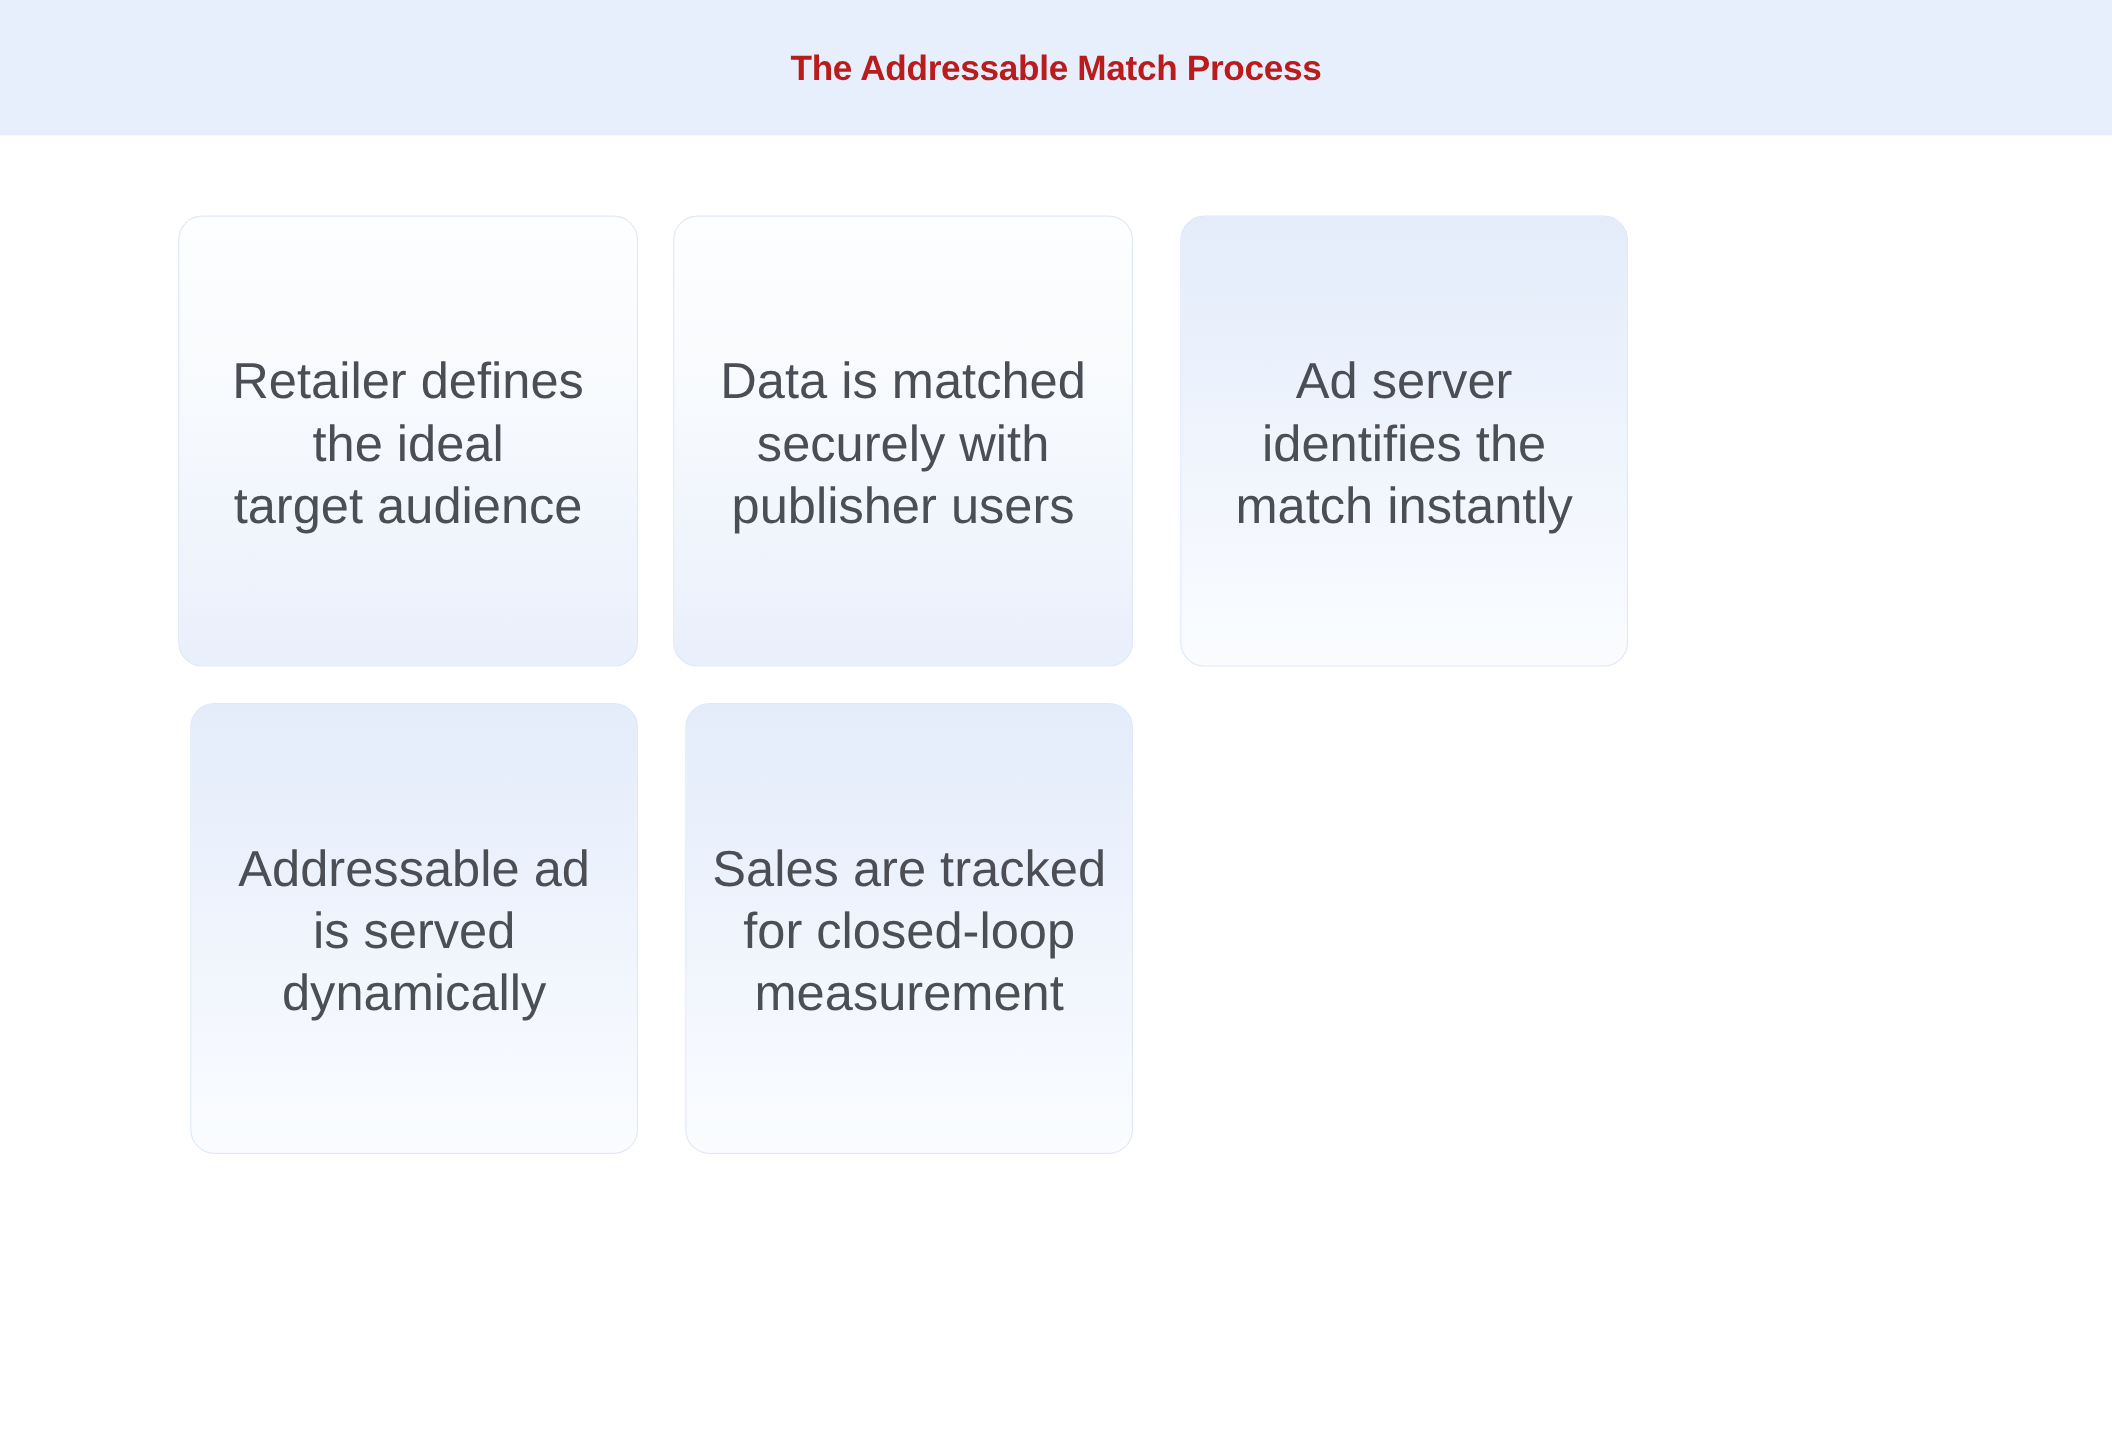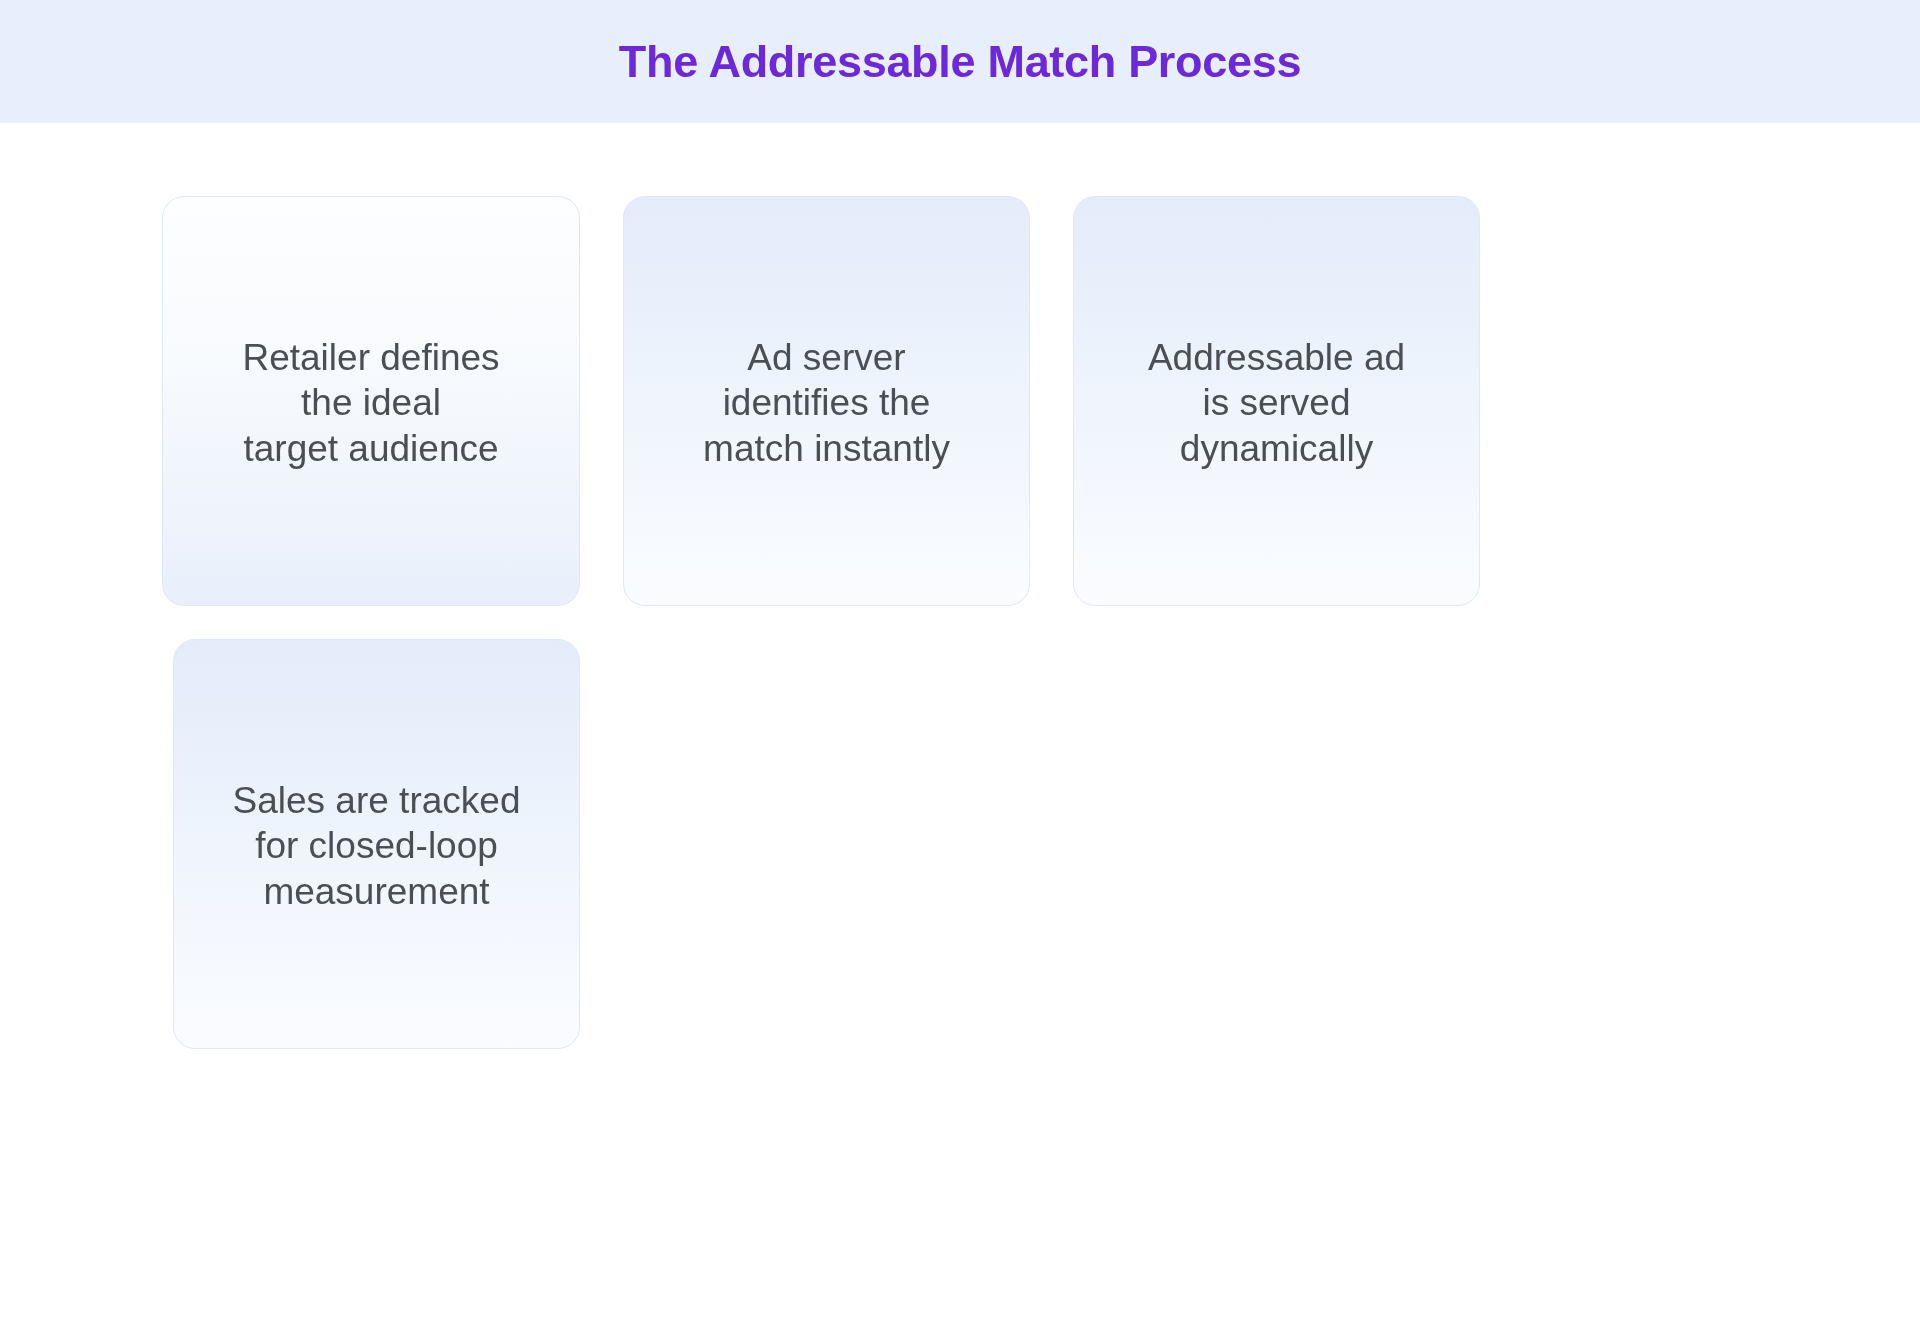--- a/index.html
+++ b/index.html
@@ -29,23 +29,23 @@
     top: 0;
     width: 1920px;
     height: 123px;
     background: #e8efFC;
     display: flex;
     align-items: center;
     justify-content: center;
   }
   .header-title {
     font-family: "Liberation Sans", sans-serif;
-    font-size: 45px;
+    font-size: 32px;
     font-weight: bold;
-    color: #6d28d9;
+    color: #b91c1c;
     letter-spacing: -0.3px;
     line-height: 1;
     text-align: center;
     white-space: nowrap;
   }
 
   
   .grid {
     position: absolute;
     left: 162px;
@@ -75,21 +75,21 @@
   }
 
   
   .card.row-bottom {
     background: linear-gradient(to bottom, #e4ecfa 0%, #eaf1fc 30%, #f2f6fd 62%, #fafcff 100%);
     margin-left: 11px;
   }
 
   .card-text {
     font-family: "Liberation Sans", sans-serif;
-    font-size: 37px;
+    font-size: 46px;
     font-weight: 400;
     line-height: 1.23;
     color: #4b4f55;
     text-align: center;
     white-space: pre-line;
     padding: 0 18px;
     margin-top: 4px;
   }
 </style>
 </head>
@@ -102,20 +102,25 @@
   </div>
 
   <div class="grid">
 
     <div class="card row-top">
       <div class="card-text">Retailer defines
 the ideal
 target audience</div>
     </div>
 
+    <div class="card row-top">
+      <div class="card-text">Data is matched
+securely with
+publisher users</div>
+    </div>
 
 
     <div class="card row-bottom">
       <div class="card-text">Ad server
 identifies the
 match instantly</div>
     </div>
 
     <div class="card row-bottom">
       <div class="card-text">Addressable ad

